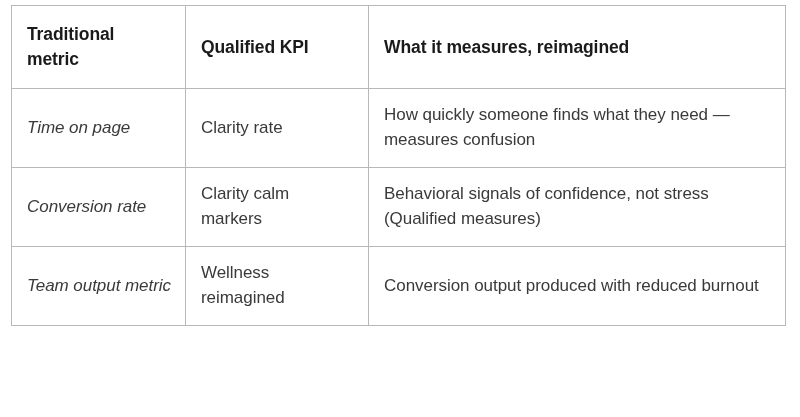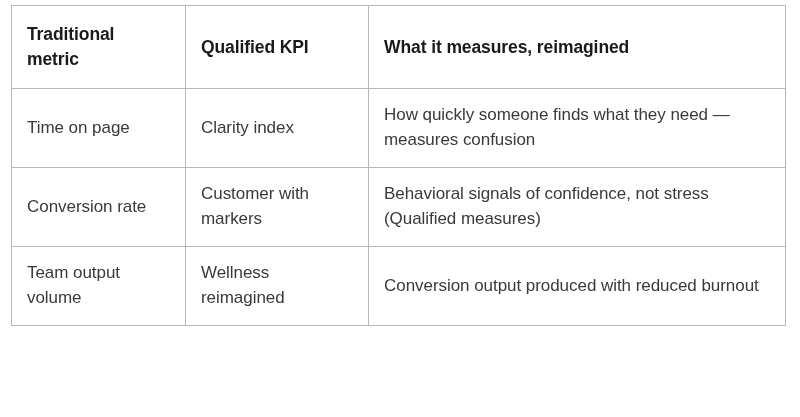--- a/index.html
+++ b/index.html
@@ -52,20 +52,21 @@
   .kpi-table tbody td {
     height: 58px;
     font-size: 17px;
     font-weight: normal;
     color: #3a3a3a;
     line-height: 1.45;
     letter-spacing: -0.05px;
   }
   .kpi-table tbody tr td:first-child {
     padding-left: 15px;
+    font-style: italic;
   }
   
   .clipped-strip {
     position: absolute;
     left: 11px;
     top: 411px;
     width: 774px;
     height: 6px;
     overflow: hidden;
   }
@@ -92,30 +93,30 @@
     <thead>
       <tr>
         <th>Traditional metric</th>
         <th>Qualified KPI</th>
         <th>What it measures, reimagined</th>
       </tr>
     </thead>
     <tbody>
       <tr>
         <td>Time on page</td>
-        <td>Clarity index</td>
+        <td>Clarity rate</td>
         <td>How quickly someone finds what they need — measures confusion</td>
       </tr>
       <tr>
         <td>Conversion rate</td>
-        <td>Customer with markers</td>
+        <td>Clarity calm markers</td>
         <td>Behavioral signals of confidence, not stress (Qualified measures)</td>
       </tr>
       <tr>
-        <td>Team output volume</td>
+        <td>Team output metric</td>
         <td>Wellness reimagined</td>
         <td>Conversion output produced with reduced burnout</td>
       </tr>
     </tbody>
   </table>
 
   <div class="clipped-strip">
     <span></span>
   </div>
 

